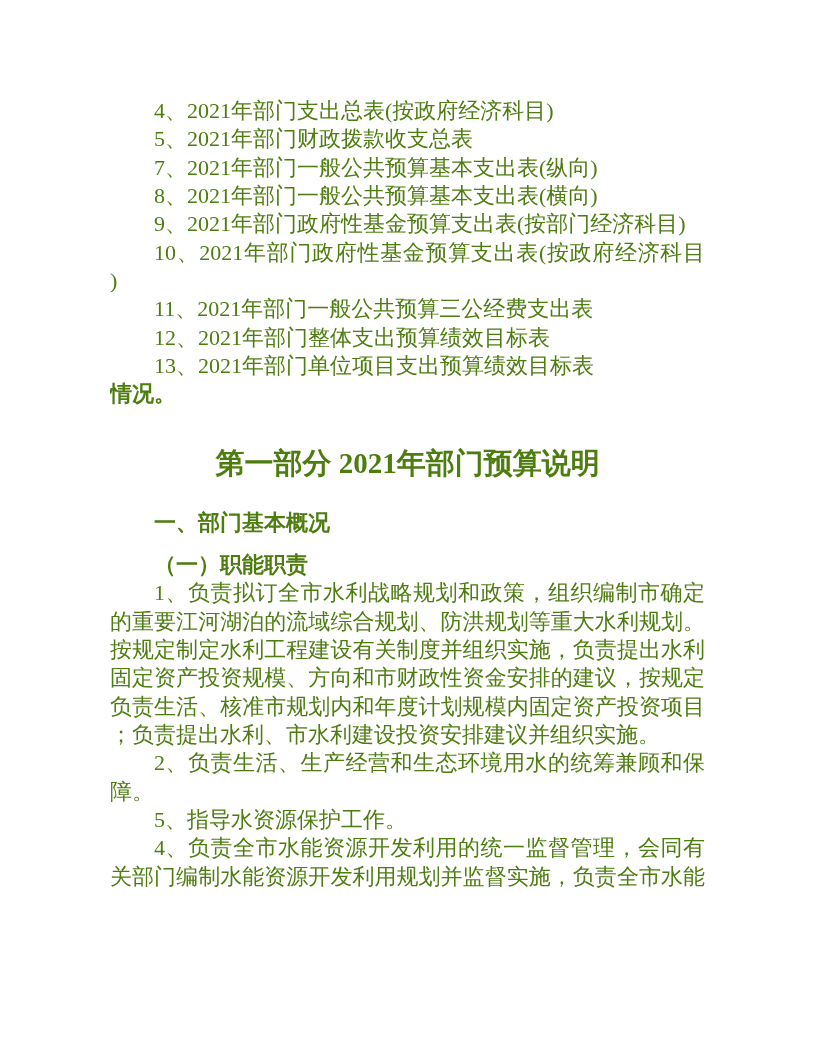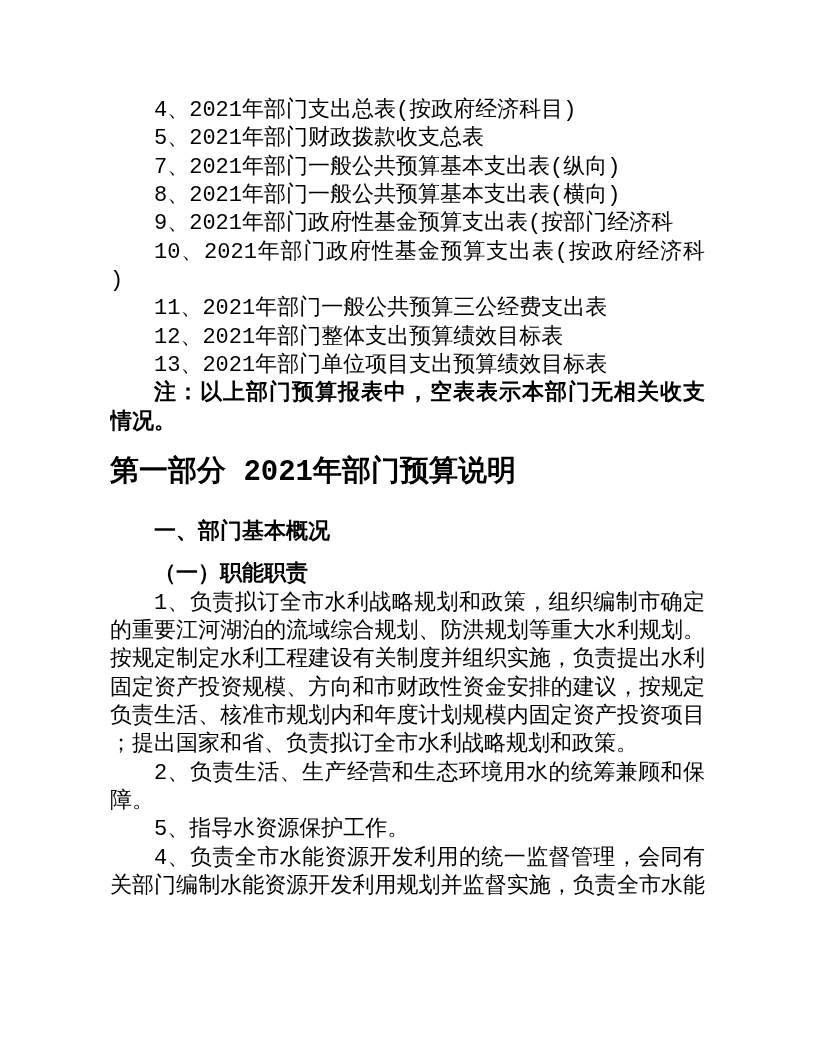--- a/index.html
+++ b/index.html
@@ -9,46 +9,47 @@
   }
   .page {
     position: relative;
     width: 815px;
     height: 1055px;
     margin: 0;
     background: #ffffff;
     box-sizing: border-box;
     padding: 97px 110px 0 110px;
     overflow: hidden;
-    font-family: Liberation Mono, monospace;
+    font-family: Liberation Serif, serif;
     font-size: 22px;
     line-height: 28.33px;
-    color: #000000;
+    color: #4d7c0f;
   }
   .line {
     height: 28.33px;
     overflow: hidden;
   }
   .indent {
     padding-left: 44px;
   }
   .fill {
     text-align: justify;
     text-align-last: justify;
     text-justify: inter-character;
   }
   .note-block .line {
     font-weight: 700;
   }
   .part-title {
-    margin: 16px 0 26px 0;
+    margin: 34px 0 26px 0;
     height: 40px;
     line-height: 40px;
     font-size: 29px;
     font-weight: 700;
+    text-align: center;
     overflow: hidden;
   }
   .h-line {
     height: 28.33px;
     overflow: hidden;
     font-weight: 700;
     padding-left: 44px;
     margin-top: 14px;
   }
 </style>
@@ -64,36 +65,35 @@
       <div class="line indent">8、2021年部门一般公共预算基本支出表(横向)</div>
       <div class="line indent">9、2021年部门政府性基金预算支出表(按部门经济科目)</div>
       <div class="line indent fill">10、2021年部门政府性基金预算支出表(按政府经济科目</div>
       <div class="line">)</div>
       <div class="line indent">11、2021年部门一般公共预算三公经费支出表</div>
       <div class="line indent">12、2021年部门整体支出预算绩效目标表</div>
       <div class="line indent">13、2021年部门单位项目支出预算绩效目标表</div>
     </section>
 
   <section id="note" class="note-block">
-      <div class="line indent fill">注：以上部门预算报表中，空表表示本部门无相关收支</div>
       <div class="line">情况。</div>
     </section>
 
   <div class="part-title">第一部分 2021年部门预算说明</div>
 
   <section>
     <div class="h-line">一、部门基本概况</div>
     <div class="h-line">（一）职能职责</div>
     <div id="body-lines">
         <div class="line indent fill">1、负责拟订全市水利战略规划和政策，组织编制市确定</div>
         <div class="line fill">的重要江河湖泊的流域综合规划、防洪规划等重大水利规划。</div>
         <div class="line fill">按规定制定水利工程建设有关制度并组织实施，负责提出水利</div>
         <div class="line fill">固定资产投资规模、方向和市财政性资金安排的建议，按规定</div>
         <div class="line fill">负责生活、核准市规划内和年度计划规模内固定资产投资项目</div>
-        <div class="line">；提出国家和省、负责拟订全市水利战略规划和政策。</div>
+        <div class="line">；负责提出水利、市水利建设投资安排建议并组织实施。</div>
         <div class="line indent fill">2、负责生活、生产经营和生态环境用水的统筹兼顾和保</div>
         <div class="line">障。</div>
         <div class="line indent">5、指导水资源保护工作。</div>
         <div class="line indent fill">4、负责全市水能资源开发利用的统一监督管理，会同有</div>
         <div class="line fill">关部门编制水能资源开发利用规划并监督实施，负责全市水能</div>
       </div>
   </section>
 
 </div>
 

